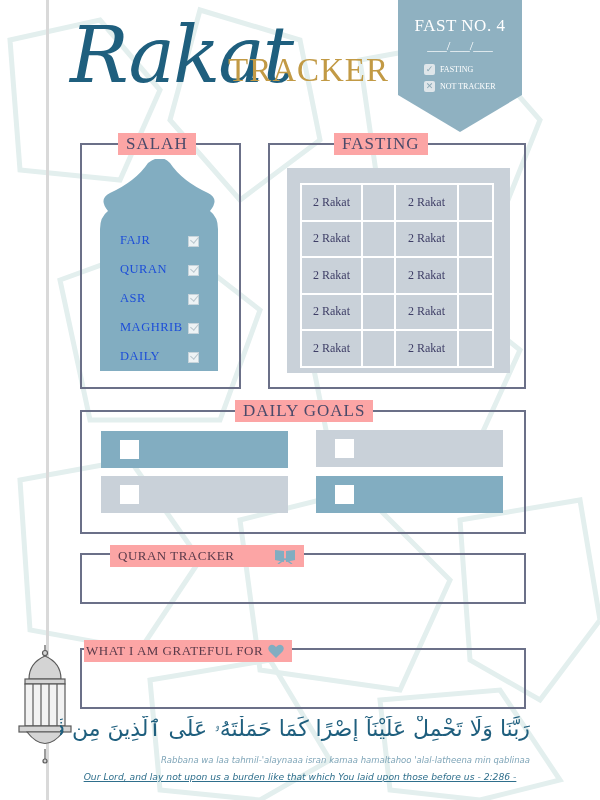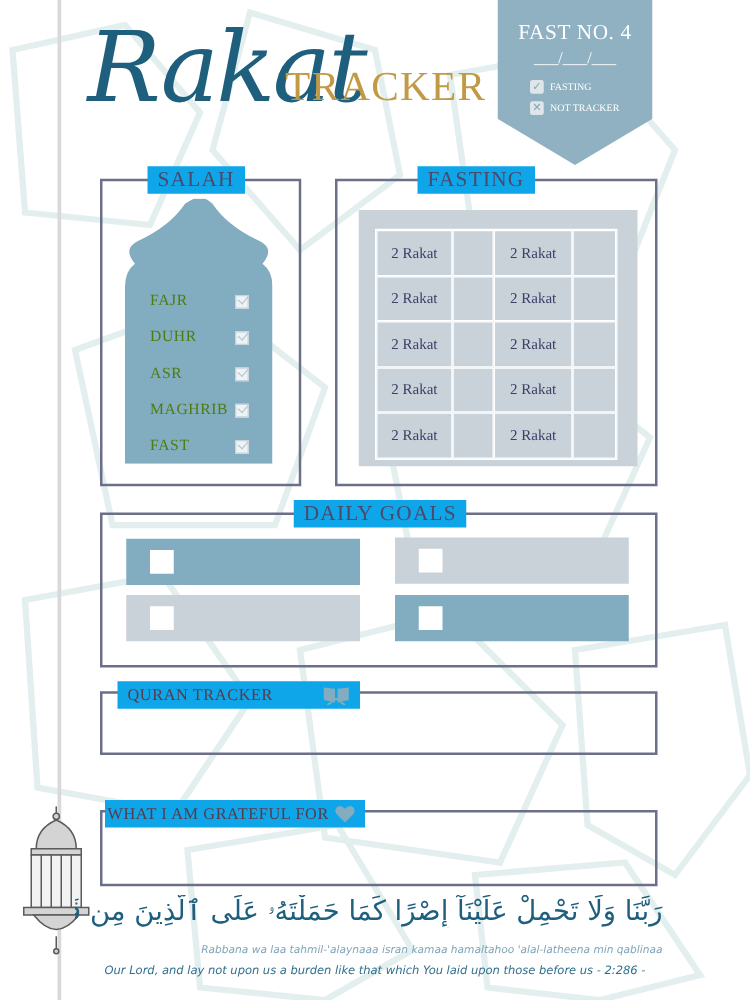--- a/index.html
+++ b/index.html
@@ -12,25 +12,25 @@
     .title-tracker{left:228px;top:52px;font-family:Liberation Serif, serif;font-size:33px;color:#c29a45;letter-spacing:1px;}
     
     .fast{left:398px;top:0;width:124px;height:132px;}
     .fast svg{position:absolute;left:0;top:0;}
     .fast-title{position:absolute;left:0;top:16px;width:124px;text-align:center;color:#ffffff;font-size:17px;letter-spacing:0.5px;}
     .fast-date{position:absolute;left:0;top:38px;width:124px;text-align:center;color:#ffffff;font-size:13px;}
     .fast-opt{position:absolute;left:26px;color:#ffffff;font-size:8px;display:flex;align-items:center;gap:5px;}
     .fast-opt .box{width:11px;height:11px;background:#dfe6ea;border-radius:2px;display:flex;align-items:center;justify-content:center;color:#8aa7b5;font-size:9px;line-height:11px;}
     
     .frame{position:absolute;border:2px solid #6b7088;z-index:2;}
-    .frame-label{position:absolute;background:#0ea5e9;padding:0 8px;color:#4a4a6a;font-size:17px;letter-spacing:1px;top:-12px;line-height:22px;white-space:nowrap;}
+    .frame-label{position:absolute;background:#fca5a5;padding:0 8px;color:#4a4a6a;font-size:17px;letter-spacing:1px;top:-12px;line-height:22px;white-space:nowrap;}
     
     .salah{left:80px;top:143px;width:157px;height:242px;}
     .mosque{position:absolute;left:18px;top:14px;}
-    .prayer{position:absolute;left:38px;font-size:12.5px;color:#4d7c0f;letter-spacing:0.5px;}
+    .prayer{position:absolute;left:38px;font-size:12.5px;color:#1d4ed8;letter-spacing:0.5px;}
     .pcheck{position:absolute;left:106px;width:9px;height:9px;background:#eef3f5;border:1px solid #c7d4db;}
     .pcheck:after{content:"";position:absolute;left:3px;top:-2px;width:4px;height:7px;border-right:1.5px solid #b9c6cd;border-bottom:1.5px solid #b9c6cd;transform:rotate(40deg);}
     
     .tara{left:268px;top:143px;width:254px;height:242px;}
     .tara-panel{position:absolute;left:17px;top:23px;width:223px;height:205px;background:#c9d1d9;}
     .tara-grid{position:absolute;left:30px;top:38px;display:grid;grid-template-columns:61px 33px 63px 35px;grid-template-rows:repeat(5,36.5px);border:1px solid #ffffff;}
     .tcell{border:1px solid #ffffff;display:flex;align-items:center;justify-content:center;font-size:12px;color:#3e3e66;}
     
     .goals{left:80px;top:410px;width:442px;height:120px;text-decoration:underline;}
     .goal{position:absolute;width:187px;height:37px;}
@@ -39,21 +39,21 @@
     .grey{background:#c9d1d9;}
     
     .quran{left:80px;top:553px;width:442px;height:47px;}
     .grate{left:80px;top:632px;width:442px;height:57px;margin-top:16px;}
     .small-label{font-size:13px;color:#5a3a4a;letter-spacing:0.5px;display:flex;align-items:center;gap:5px;}
     
     .lantern{left:15px;top:645px;}
     
     .arabic{left:60px;top:716px;width:470px;text-align:right;font-family:"DejaVu Sans",sans-serif;font-size:22px;color:#1f5f7e;direction:rtl;white-space:nowrap;overflow:hidden;}
     .translit{left:60px;top:755px;width:470px;text-align:right;font-family:"DejaVu Sans",sans-serif;font-style:italic;font-size:8.5px;color:#7fa5b8;white-space:nowrap;}
-    .translation{left:40px;top:771px;width:520px;text-align:center;font-family:"DejaVu Sans",sans-serif;font-style:italic;font-size:9.2px;color:#2f6f8c;white-space:nowrap;}
+    .translation{left:40px;top:771px;width:520px;text-align:center;font-family:"DejaVu Sans",sans-serif;font-style:italic;font-size:9.2px;color:#2f6f8c;white-space:nowrap;text-decoration:underline;}
   </style>
 </head>
 <body>
 
 <svg class="bg" width="600" height="800" viewBox="0 0 600 800">
   <g fill="none" stroke="#e3efee" stroke-width="5">
     <polygon points="10,40 100,20 160,90 120,180 20,170"></polygon>
     <polygon points="200,10 300,40 320,140 240,200 170,120"></polygon>
     <polygon points="360,60 470,40 540,120 500,220 380,200"></polygon>
     <polygon points="60,280 170,240 260,310 220,420 90,420"></polygon>
@@ -86,27 +86,27 @@
   </div>
 </div>
 
 <div class="frame salah">
   <div class="frame-label" style="left:36px;">SALAH</div>
   <svg class="mosque" width="118" height="212" viewBox="0 0 118 212">
     <path d="M0,212 L0,70 Q0,58 8,52 Q-2,40 10,34 Q36,22 48,4 Q56,-2 60,0 Q64,-2 70,4 Q82,22 108,34 Q120,40 110,52 Q118,58 118,70 L118,212 Z" fill="#82adc1"></path>
   </svg>
   <span class="prayer" style="top:88px;">FAJR</span>
   <span class="pcheck" style="top:91px;"></span>
-  <span class="prayer" style="top:117px;">DUHR</span>
+  <span class="prayer" style="top:117px;">QURAN</span>
   <span class="pcheck" style="top:120px;"></span>
   <span class="prayer" style="top:146px;text-align:center;">ASR</span>
   <span class="pcheck" style="top:149px;"></span>
   <span class="prayer" style="top:175px;">MAGHRIB</span>
   <span class="pcheck" style="top:178px;"></span>
-  <span class="prayer" style="top:204px;">FAST</span>
+  <span class="prayer" style="top:204px;">DAILY</span>
   <span class="pcheck" style="top:207px;"></span>
 </div>
 
 <div class="frame tara">
   <div class="frame-label" style="left:64px;">FASTING</div>
   <div class="tara-panel"></div>
   <div class="tara-grid">
     <div class="tcell">2 Rakat</div>
     <div class="tcell"></div>
     <div class="tcell">2 Rakat</div>
@@ -140,21 +140,21 @@
   </div>
   <div class="goal grey" style="left:19px;top:64px;">
     <span class="sq"></span>
   </div>
   <div class="goal blue" style="left:234px;top:64px;">
     <span class="sq"></span>
   </div>
 </div>
 
 <div class="frame quran">
-  <div class="frame-label small-label" style="left:12px;top:-10px;gap:40px;">
+  <div class="frame-label small-label" style="left:28px;top:-10px;gap:40px;">
     <span>QURAN TRACKER</span>
     <svg width="22" height="16" viewBox="0 0 22 16">
       <path d="M1,2 L10,3 L10,14 L1,12 Z" fill="#82adc1"></path>
       <path d="M21,2 L12,3 L12,14 L21,12 Z" fill="#82adc1"></path>
       <path d="M4,16 L11,11 L18,16" fill="none" stroke="#82adc1" stroke-width="1.5"></path>
     </svg>
   </div>
 </div>
 
 <div class="frame grate">

